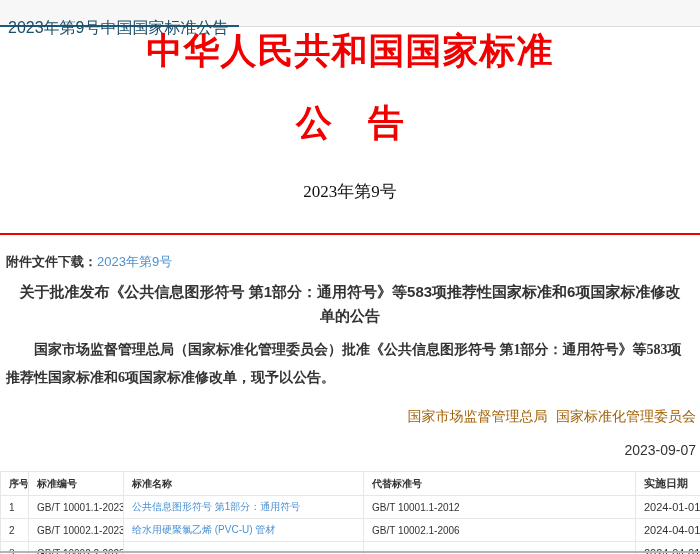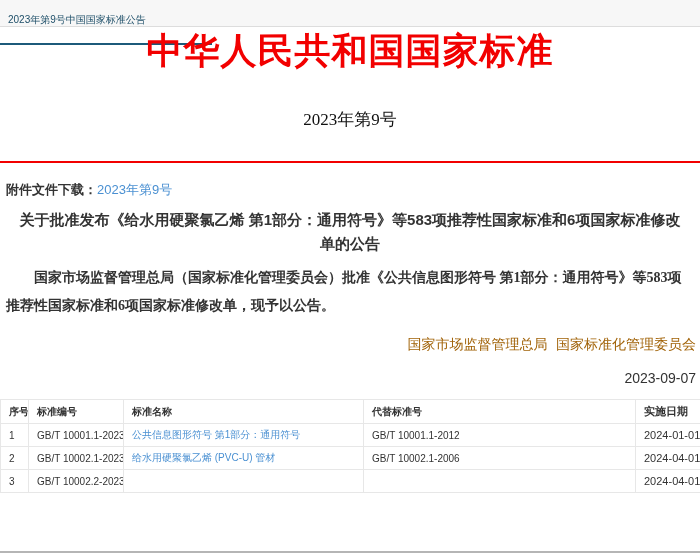--- a/index.html
+++ b/index.html
@@ -2,22 +2,22 @@
 <html><head>
 <meta charset="utf-8">
 <style>
   * { margin: 0; padding: 0; box-sizing: border-box; }
   html, body { width: 700px; height: 554px; overflow: hidden; background: #fff;
     font-family: "Liberation Sans", sans-serif; }
   .page { position: relative; width: 700px; height: 554px; background: #fff; }
 
   
   .tabbar { background: #f7f7f7; border-bottom: 1px solid #ddd; padding: 0; height: 27px; }
-  .tab { display: inline-block; height: 45px; line-height: 24px; padding: 8px 10px 0 8px;
-    min-width: 212px; font-size: 10px; color: #1d4e68; border-bottom: 2px solid #1c5a7a;
+  .tab { display: inline-block; height: 27px; line-height: 24px; padding: 16px 10px 0 8px;
+    min-width: 212px; font-size: 16px; color: #1d4e68; border-bottom: 2px solid #1c5a7a;
     cursor: pointer; }
 
   
   .doc-head { text-align: center; }
   .doc-title { font-family: "Liberation Serif", "DejaVu Serif", serif; font-weight: bold;
     color: #f20000; font-size: 36px; line-height: 44px; margin-top: 2px; letter-spacing: 1px; }
   .doc-subtitle { font-family: "Liberation Serif", "DejaVu Serif", serif; font-weight: bold;
     color: #f20000; font-size: 36px; line-height: 44px; margin-top: 28px; }
   .doc-issue { font-family: "Liberation Serif", "DejaVu Serif", serif; color: #111;
     font-size: 17px; line-height: 22px; margin-top: 36px; }
@@ -53,30 +53,31 @@
 <body>
 
 <div class="page">
 
   <div class="tabbar">
     <span class="tab">2023年第9号中国国家标准公告</span>
   </div>
 
   <div class="doc-head">
     <div class="doc-title">中华人民共和国国家标准</div>
+    <div class="doc-subtitle">公　告</div>
     <div class="doc-issue">2023年第9号</div>
   </div>
 
   <hr class="red-rule">
 
   <div class="attach-row">
     <span class="attach-label">附件文件下载：</span><a class="attach-link" href="#">2023年第9号</a>
   </div>
 
-  <div class="ann-heading">关于批准发布《给水用硬聚氯乙烯 第1部分：通用符号》等583项推荐性国家标准和6项国家标准修改单的公告</div>
+  <div class="ann-heading">关于批准发布《公共信息图形符号 第1部分：通用符号》等583项推荐性国家标准和6项国家标准修改单的公告</div>
 
   <p class="ann-body">国家市场监督管理总局（国家标准化管理委员会）批准《公共信息图形符号 第1部分：通用符号》等583项推荐性国家标准和6项国家标准修改单，现予以公告。</p>
 
   <div class="ann-signature">国家市场监督管理总局 国家标准化管理委员会</div>
 
   <div class="ann-date">2023-09-07</div>
 
   <table>
     <colgroup>
       <col class="c1">

